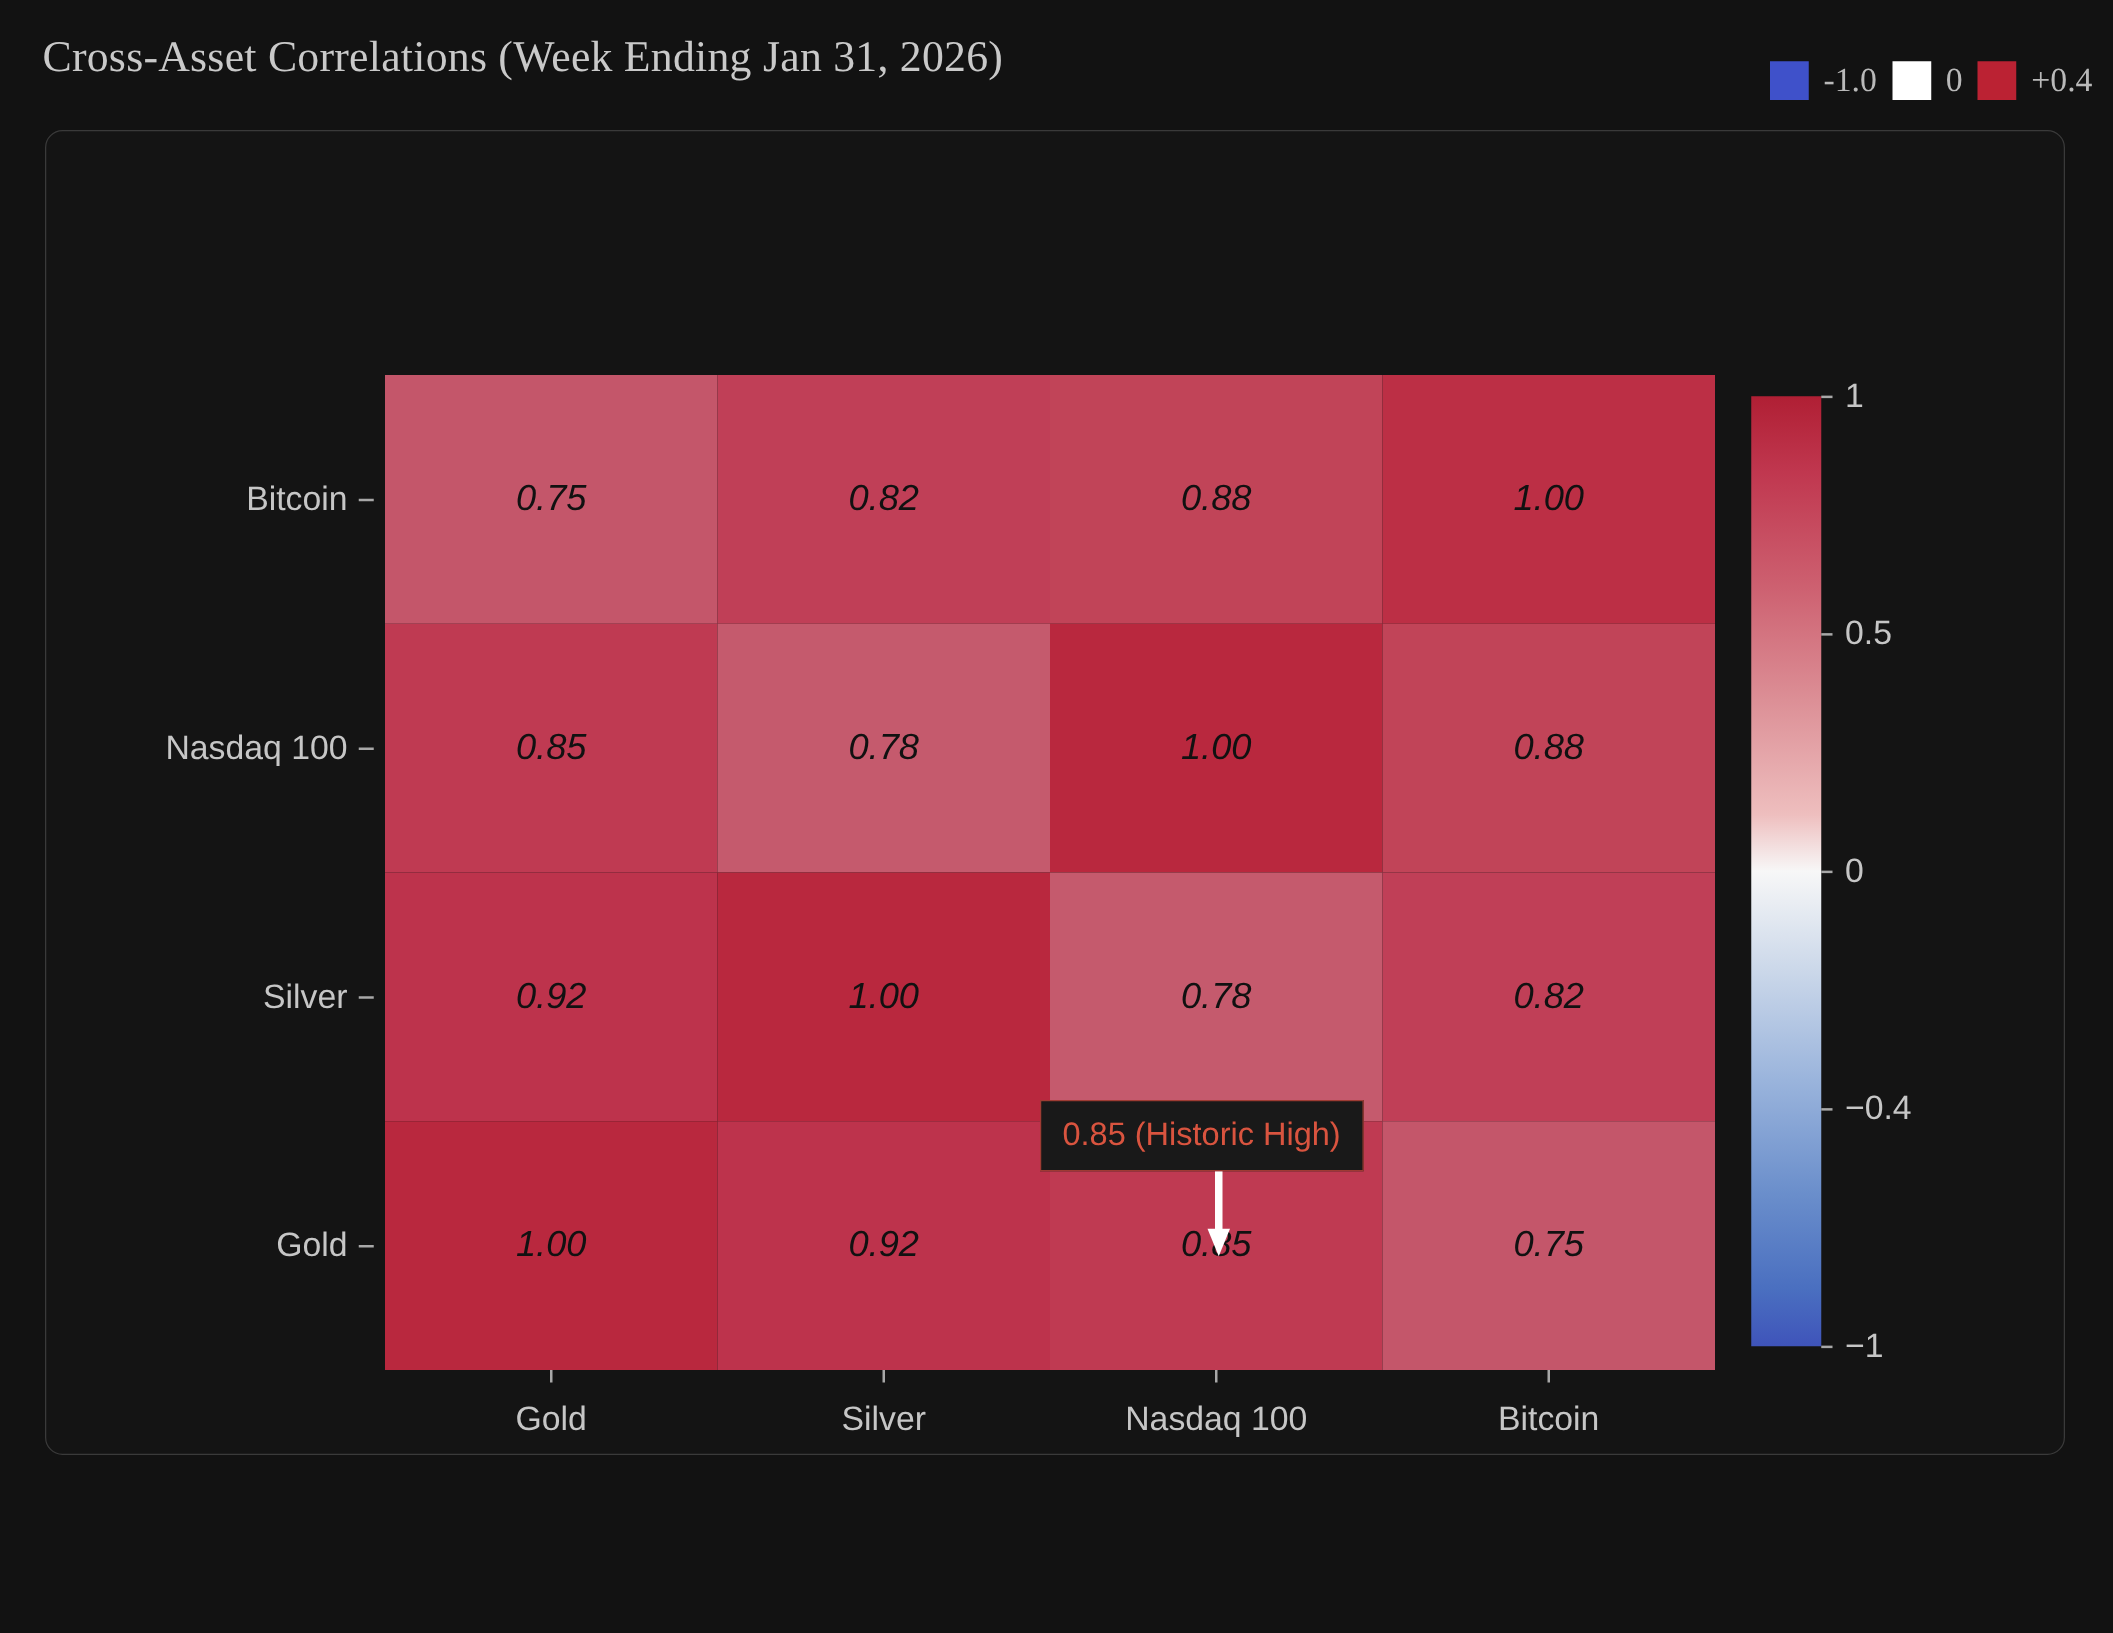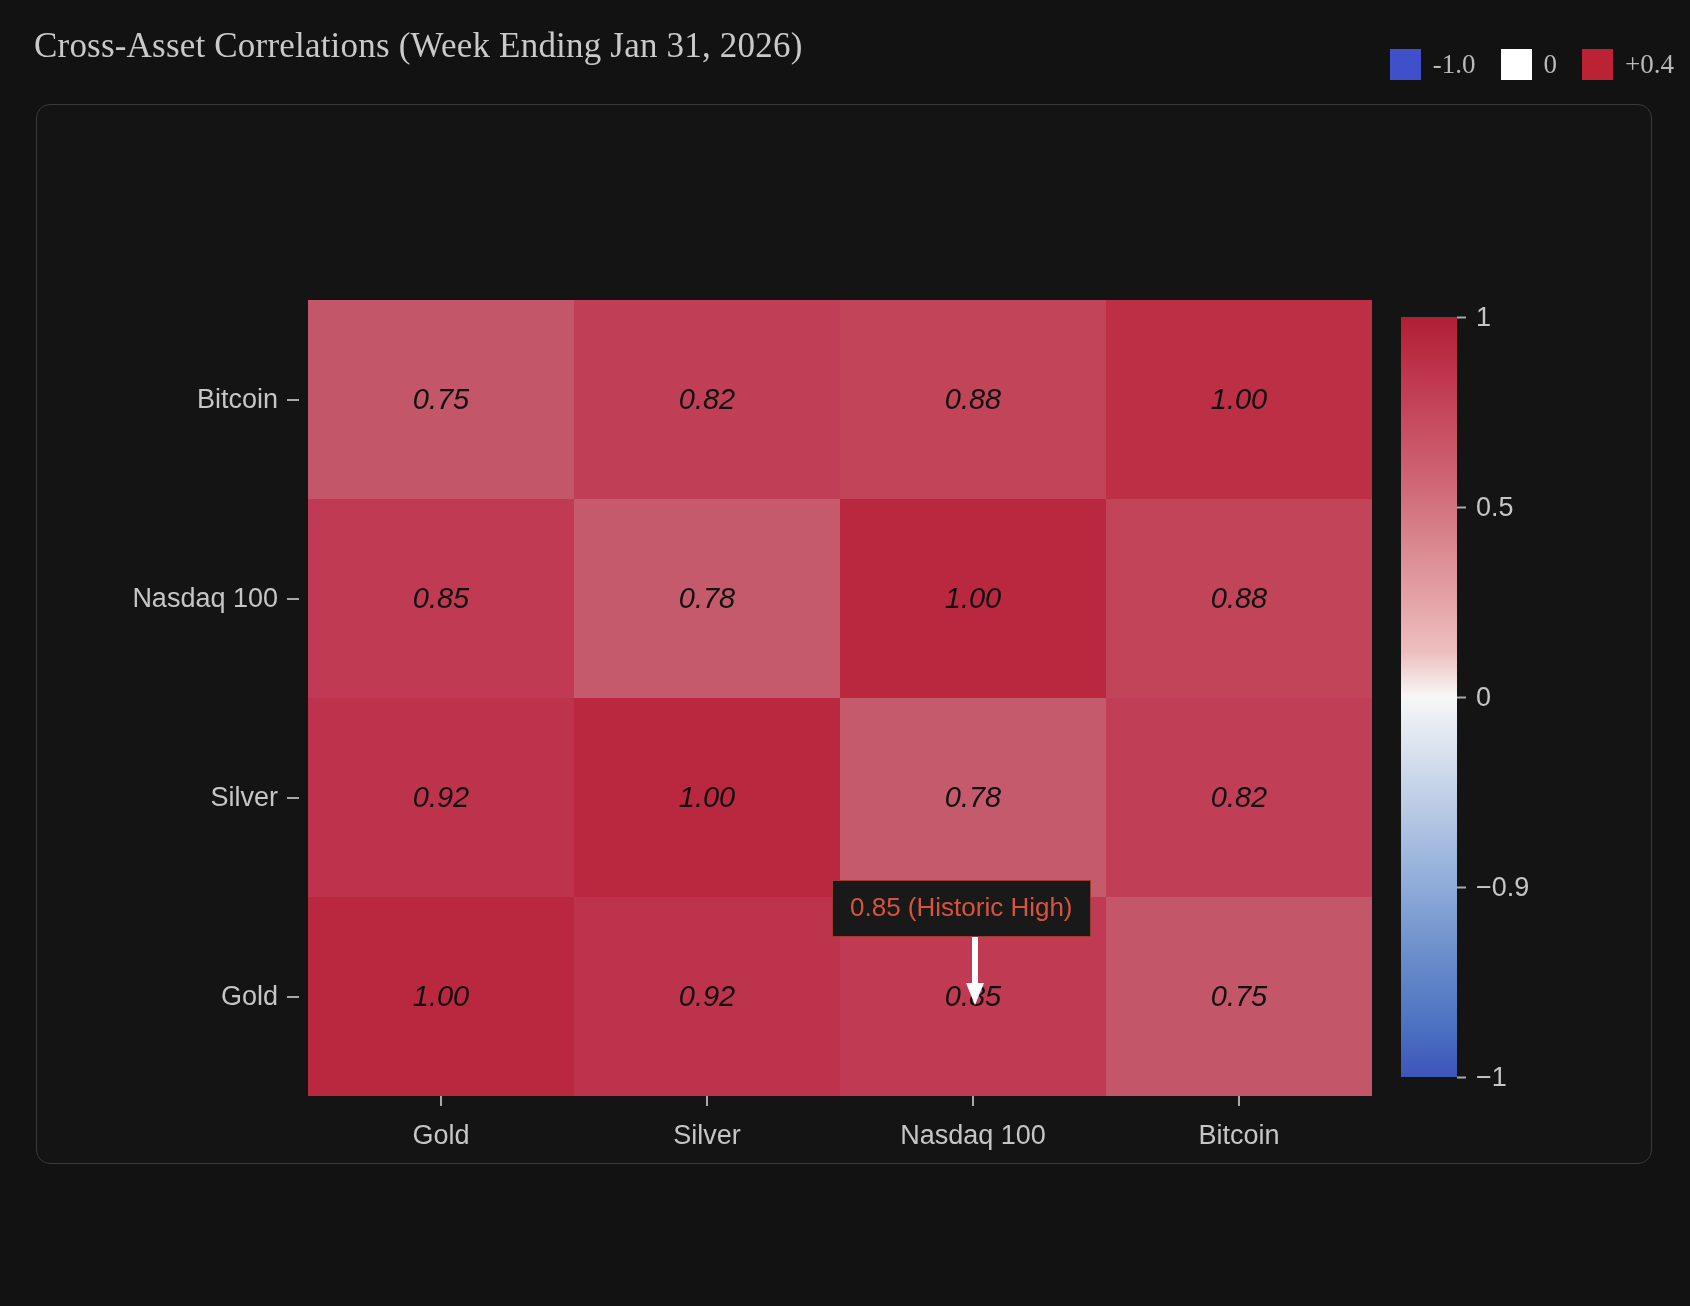--- a/index.html
+++ b/index.html
@@ -38,21 +38,21 @@
     right: 16px;
     top: 47px;
     display: flex;
     align-items: center;
     gap: 0px;
     height: 34px;
   }
   .legend-item {
     display: flex;
     align-items: center;
-    margin-left: 25px;
+    margin-left: 12px;
   }
   .legend-swatch {
     width: 31px;
     height: 31px;
     display: inline-block;
   }
   .legend-label {
     font-size: 27px;
     color: #b9b9b9;
     margin-left: 12px;
@@ -375,21 +375,21 @@
     <div class="cb-tick" style="top:190px;">
       <span class="cb-tick-mark"></span>
       <span class="cb-tick-label">0.5</span>
     </div>
     <div class="cb-tick" style="top:380px;">
       <span class="cb-tick-mark"></span>
       <span class="cb-tick-label">0</span>
     </div>
     <div class="cb-tick" style="top:570px;">
       <span class="cb-tick-mark"></span>
-      <span class="cb-tick-label">−0.9</span>
+      <span class="cb-tick-label">−0.4</span>
     </div>
     <div class="cb-tick" style="top:760px;">
       <span class="cb-tick-mark"></span>
       <span class="cb-tick-label">−1</span>
     </div>
   </div>
 
 </div>
 
 </body></html>

